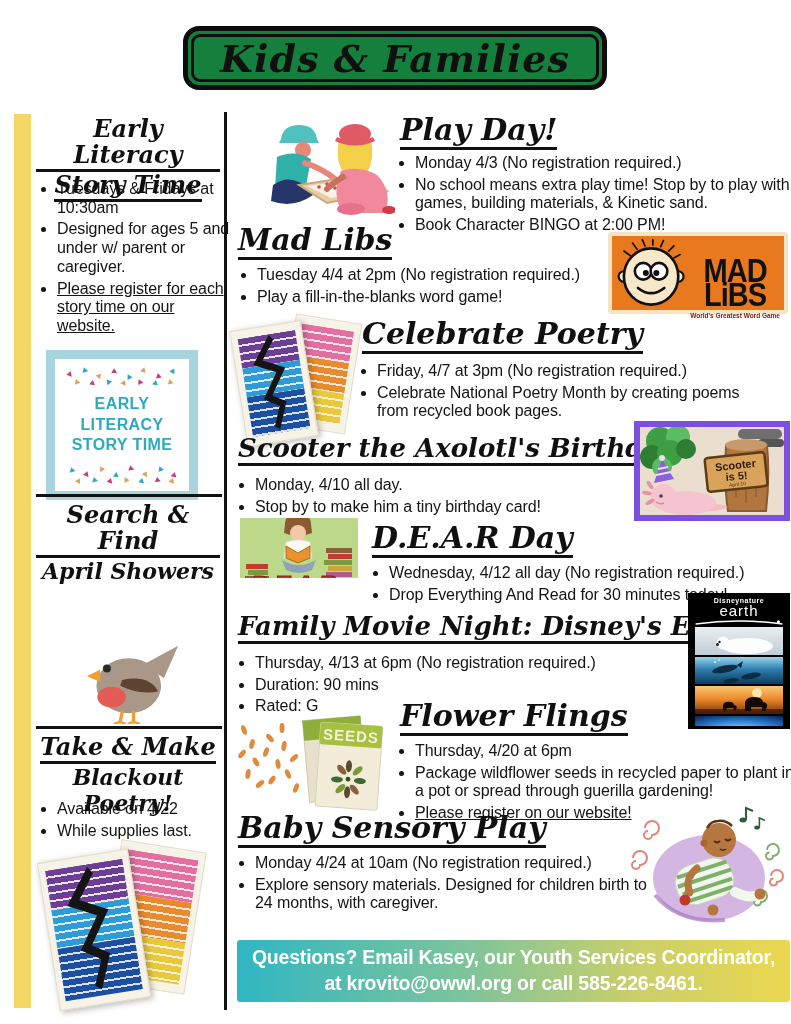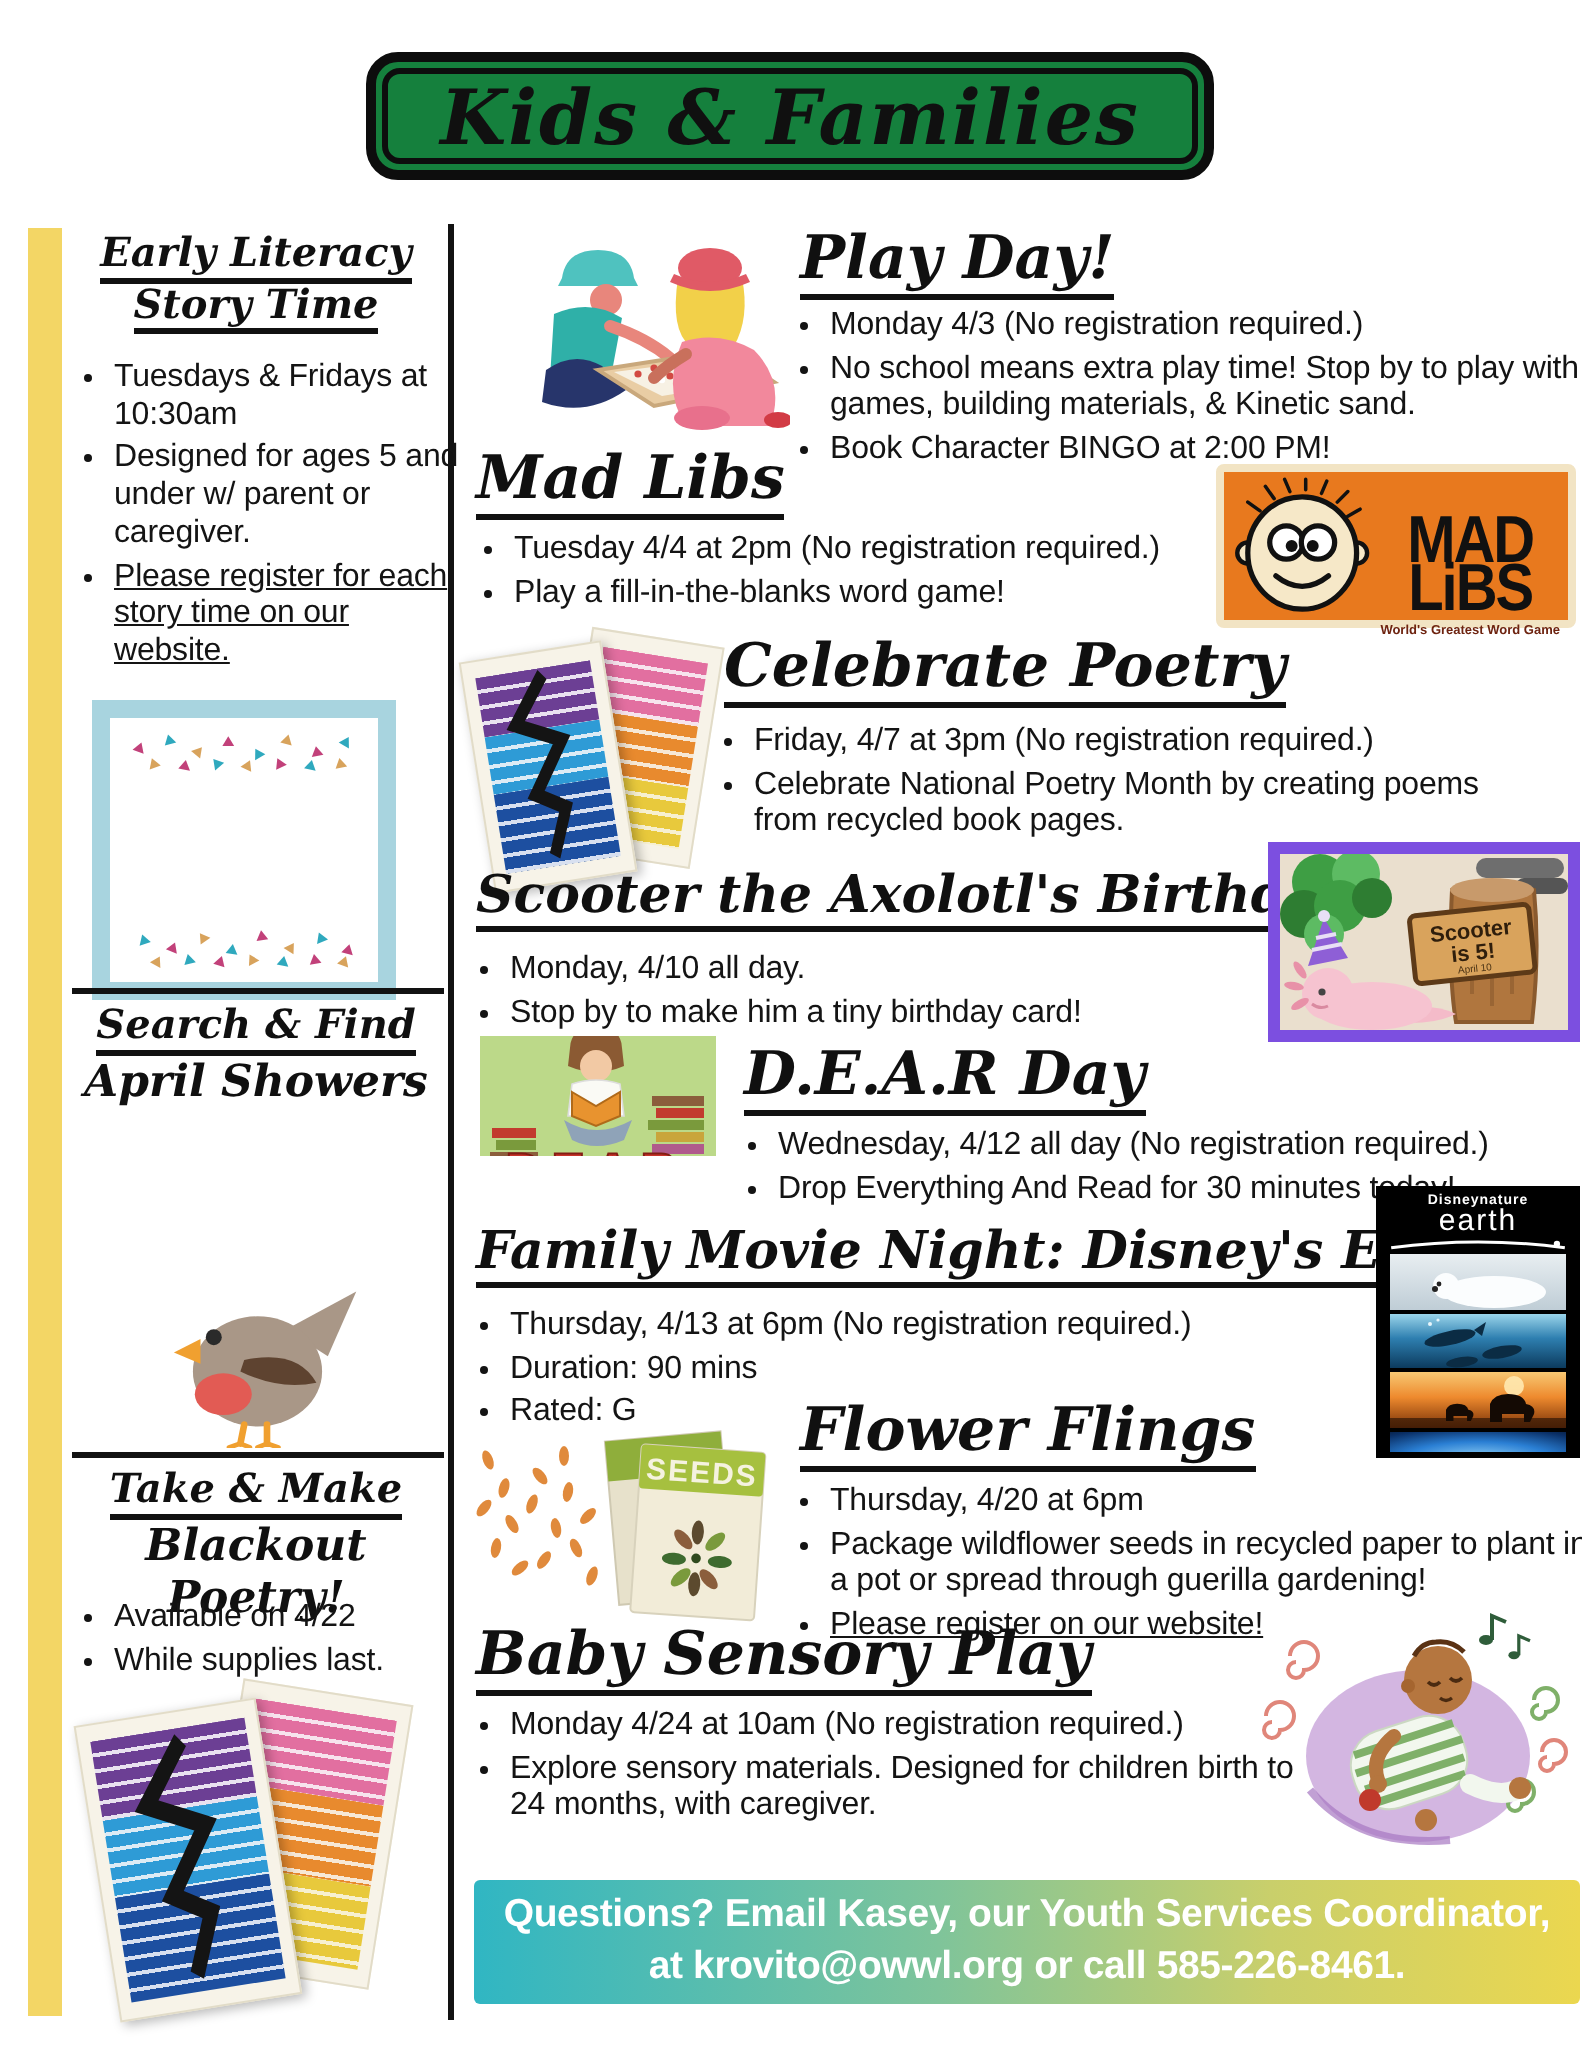--- a/index.html
+++ b/index.html
@@ -22,21 +22,21 @@
   .vline{left:224px;top:112px;width:3px;height:898px;background:#121212;}
   .hline{background:#121212;height:3px;}
 
   
   ul.bullets{margin:0;padding:0 0 0 17px;font-size:16px;line-height:1.17;letter-spacing:-0.1px;}
   ul.bullets li{margin-bottom:3px;}
   .ul-text{text-decoration:underline;}
 
   
   .sb-head{left:36px;width:184px;text-align:center;}
-  .sb-h{font-size:20px;}
+  .sb-h{font-size:24px;}
   .sb-sub{font-size:22px;}
   .sb-ul{left:40px;width:176px;}
 
   
   .badge{left:46px;top:350px;width:130px;height:120px;border:9px solid #A8D4DF;background:#fff;
          display:flex;flex-direction:column;align-items:center;justify-content:space-between;padding:6px 2px;}
   .badge-text{color:#2FA9BE;font-weight:bold;font-size:16px;line-height:1.3;letter-spacing:0.4px;text-align:center;}
 
   
   .bp{position:absolute;}
@@ -125,20 +125,25 @@
         <polygon points="0,5 6,5 3,0" transform="translate(109 3) rotate(30 3 2.5)" fill="#2FA9BE"></polygon>
         <polygon points="0,5 6,5 3,0" transform="translate(11 14) rotate(-20 3 2.5)" fill="#D8A35C"></polygon>
         <polygon points="0,5 6,5 3,0" transform="translate(27 15) rotate(10 3 2.5)" fill="#C2417A"></polygon>
         <polygon points="0,5 6,5 3,0" transform="translate(43 14) rotate(-40 3 2.5)" fill="#2FA9BE"></polygon>
         <polygon points="0,5 6,5 3,0" transform="translate(59 15) rotate(25 3 2.5)" fill="#D8A35C"></polygon>
         <polygon points="0,5 6,5 3,0" transform="translate(75 14) rotate(-25 3 2.5)" fill="#C2417A"></polygon>
         <polygon points="0,5 6,5 3,0" transform="translate(91 15) rotate(12 3 2.5)" fill="#2FA9BE"></polygon>
         <polygon points="0,5 6,5 3,0" transform="translate(106 14) rotate(-12 3 2.5)" fill="#D8A35C"></polygon>
       </g>
     </svg>
+    <div class="badge-text">
+      <div>EARLY</div>
+      <div>LITERACY</div>
+      <div>STORY TIME</div>
+    </div>
     <svg width="118" height="22" viewBox="0 0 120 22">
       <g>
         <polygon points="0,5 6,5 3,0" transform="translate(6 4) rotate(-18 3 2.5)" fill="#2FA9BE"></polygon>
         <polygon points="0,5 6,5 3,0" transform="translate(21 8) rotate(22 3 2.5)" fill="#C2417A"></polygon>
         <polygon points="0,5 6,5 3,0" transform="translate(36 3) rotate(-35 3 2.5)" fill="#D8A35C"></polygon>
         <polygon points="0,5 6,5 3,0" transform="translate(51 9) rotate(8 3 2.5)" fill="#2FA9BE"></polygon>
         <polygon points="0,5 6,5 3,0" transform="translate(66 2) rotate(-8 3 2.5)" fill="#C2417A"></polygon>
         <polygon points="0,5 6,5 3,0" transform="translate(81 8) rotate(33 3 2.5)" fill="#D8A35C"></polygon>
         <polygon points="0,5 6,5 3,0" transform="translate(96 3) rotate(-22 3 2.5)" fill="#2FA9BE"></polygon>
         <polygon points="0,5 6,5 3,0" transform="translate(110 9) rotate(14 3 2.5)" fill="#C2417A"></polygon>

